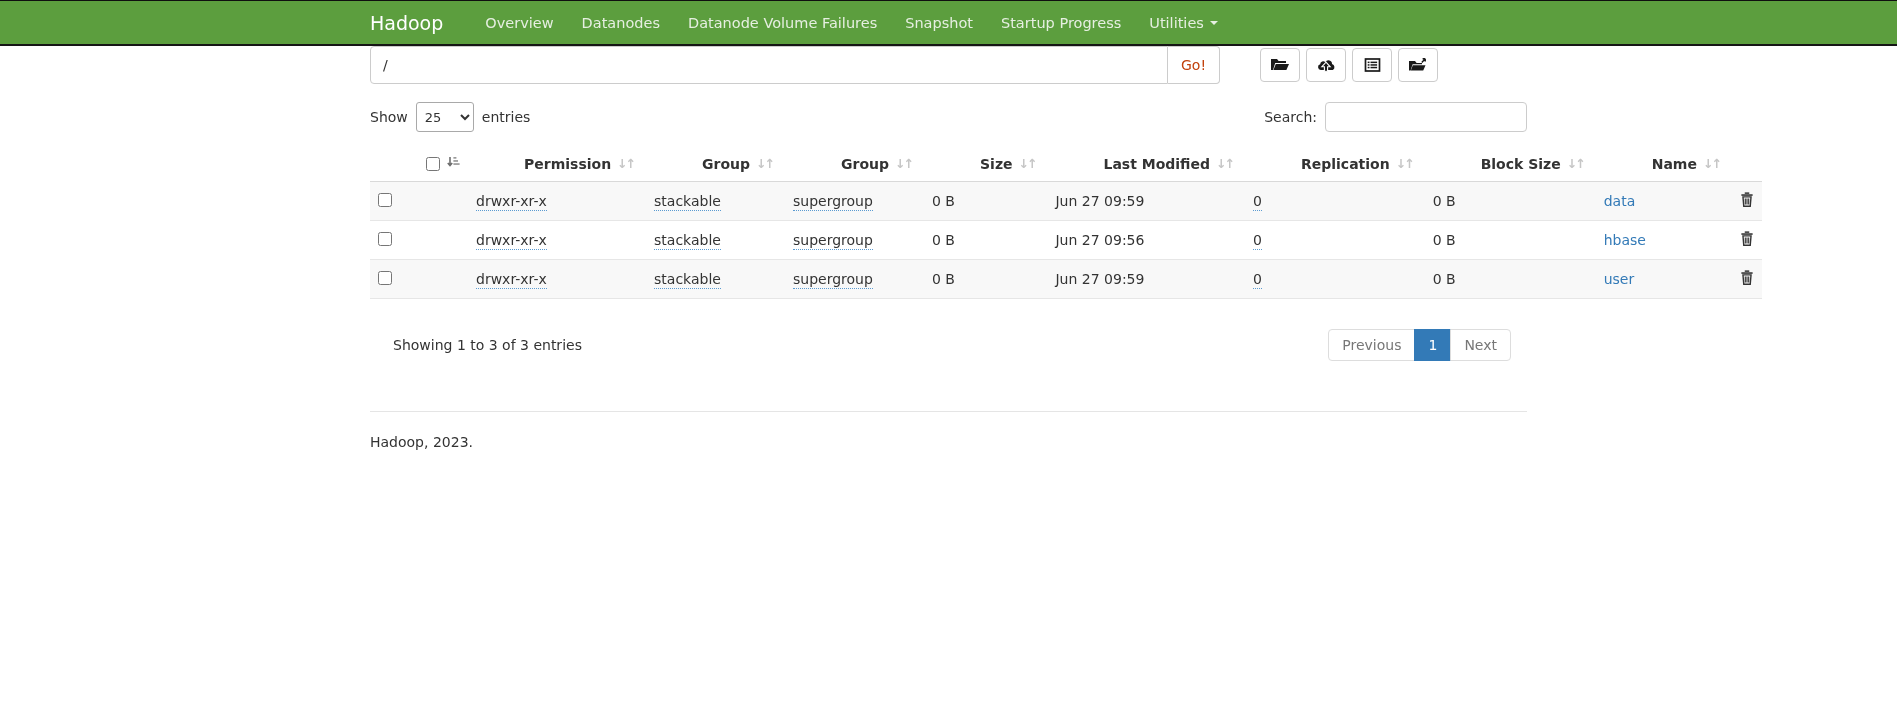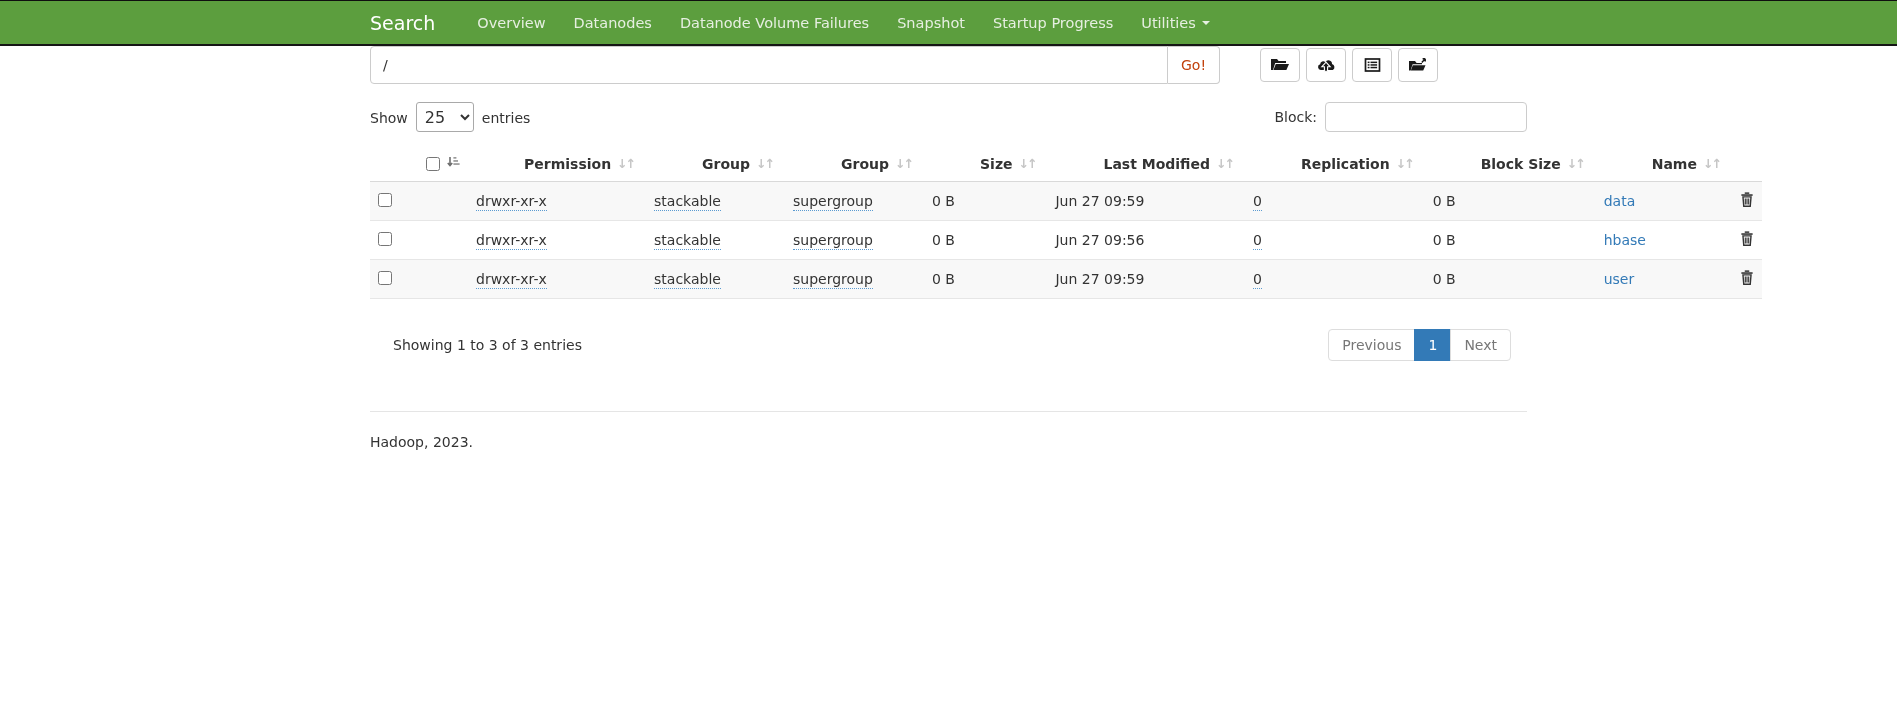--- a/index.html
+++ b/index.html
@@ -105,21 +105,21 @@
     justify-content: space-between;
     align-items: center;
     font-size: 14px;
   }
   .length-select {
     height: 30px;
     width: 58px;
     margin: 0 8px;
     border: 1px solid #a9a9a9;
     border-radius: 3px;
-    font-size: 16px;
+    font-size: 13px;
     color: #333;
     padding: 2px 4px;
     background: #fff;
     font-family: inherit;
   }
   .search-box { display: flex; align-items: center; }
   .search-input {
     margin-left: 8px;
     width: 202px;
     height: 30px;
@@ -208,21 +208,21 @@
     border-top: 1px solid #e5e5e5;
     margin: 34px 0 0 0;
   }
   .site-footer { margin-top: 22px; font-size: 14px; color: #333; padding-bottom: 200px; }
 </style>
 </head>
 <body>
 
 <nav class="navbar">
   <div class="container">
-    <a class="navbar-brand">Search</a>
+    <a class="navbar-brand">Hadoop</a>
     <a class="nav-link">Overview</a>
     <a class="nav-link">Datanodes</a>
     <a class="nav-link">Datanode Volume Failures</a>
     <a class="nav-link">Snapshot</a>
     <a class="nav-link">Startup Progress</a>
     <a class="nav-link">
       <span>Utilities</span>
       <span class="caret"></span>
     </a>
   </div>
@@ -277,21 +277,21 @@
     </div>
   </div>
 
   <div class="table-controls">
     <div class="length-control">
       <span>Show</span><select class="length-select">
         <option selected="">25</option>
       </select><span>entries</span>
     </div>
     <div class="search-box">
-      <span>Block:</span>
+      <span>Search:</span>
       <input class="search-input" type="text" value="" style="">
     </div>
   </div>
 
   <table class="dir-table">
     <colgroup>
       <col style="width:66px">
         <col style="width:150px">
         <col style="width:108px">
         <col style="width:115px">

